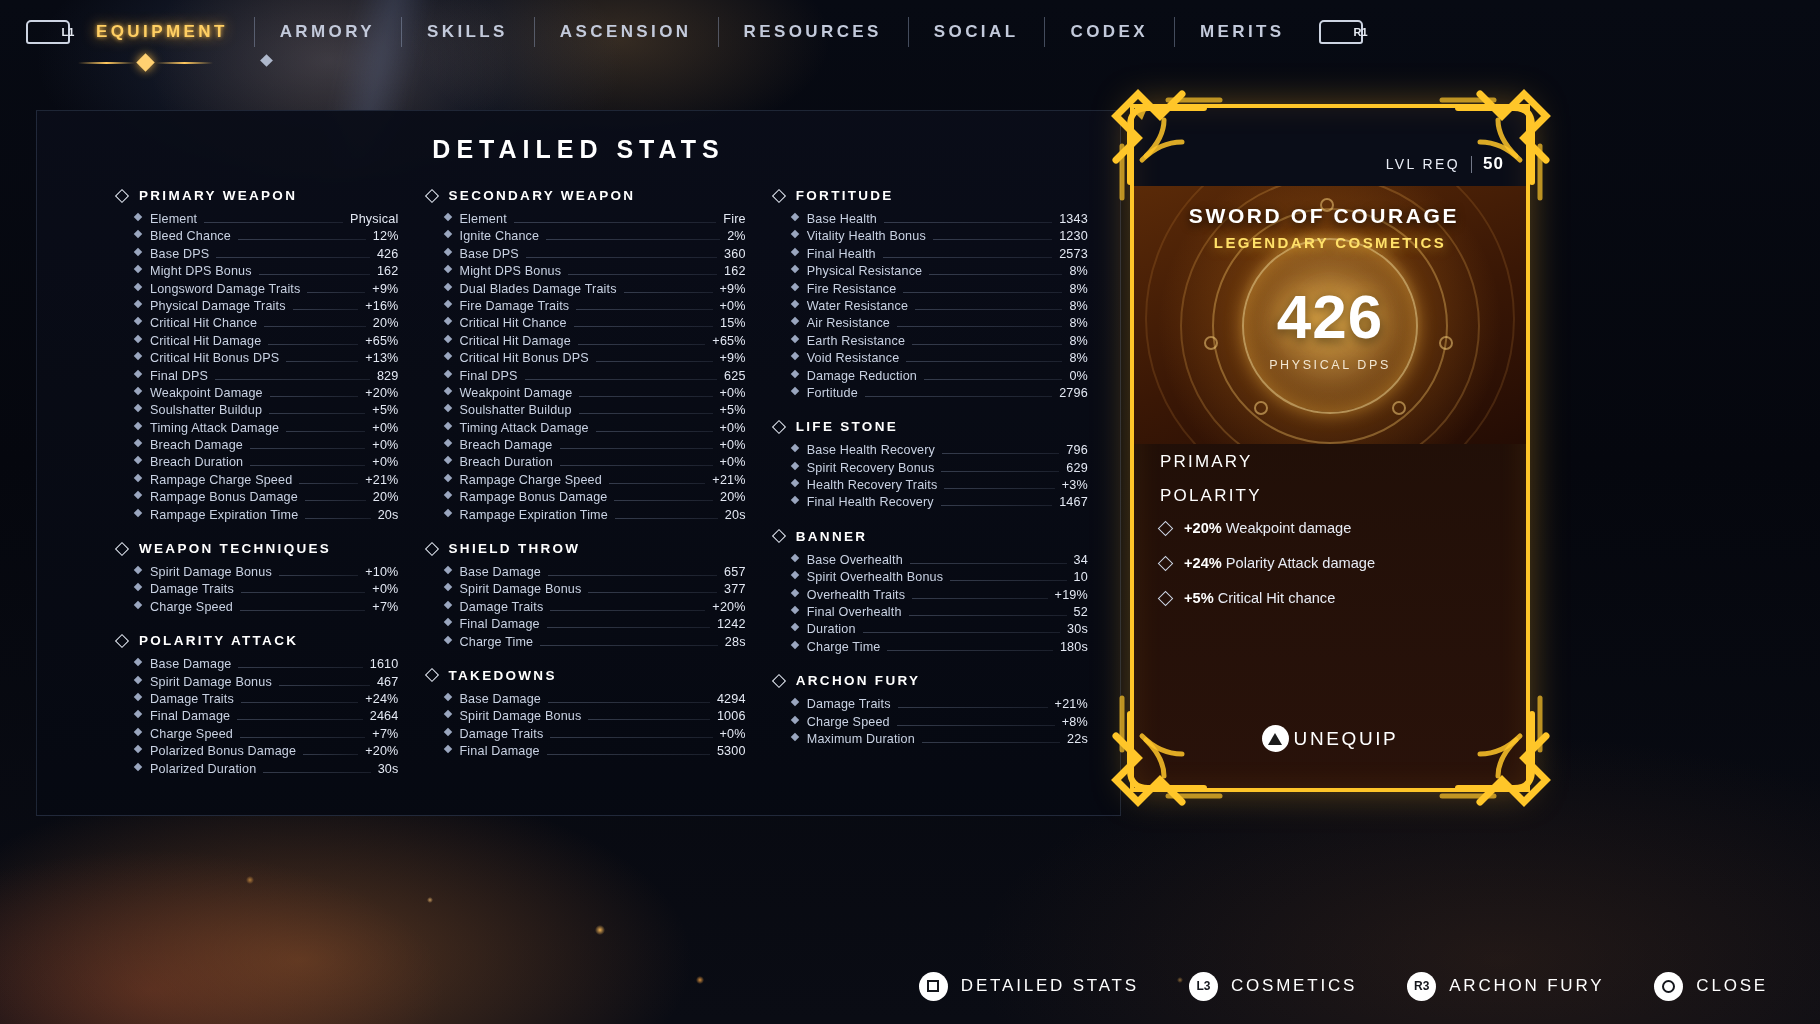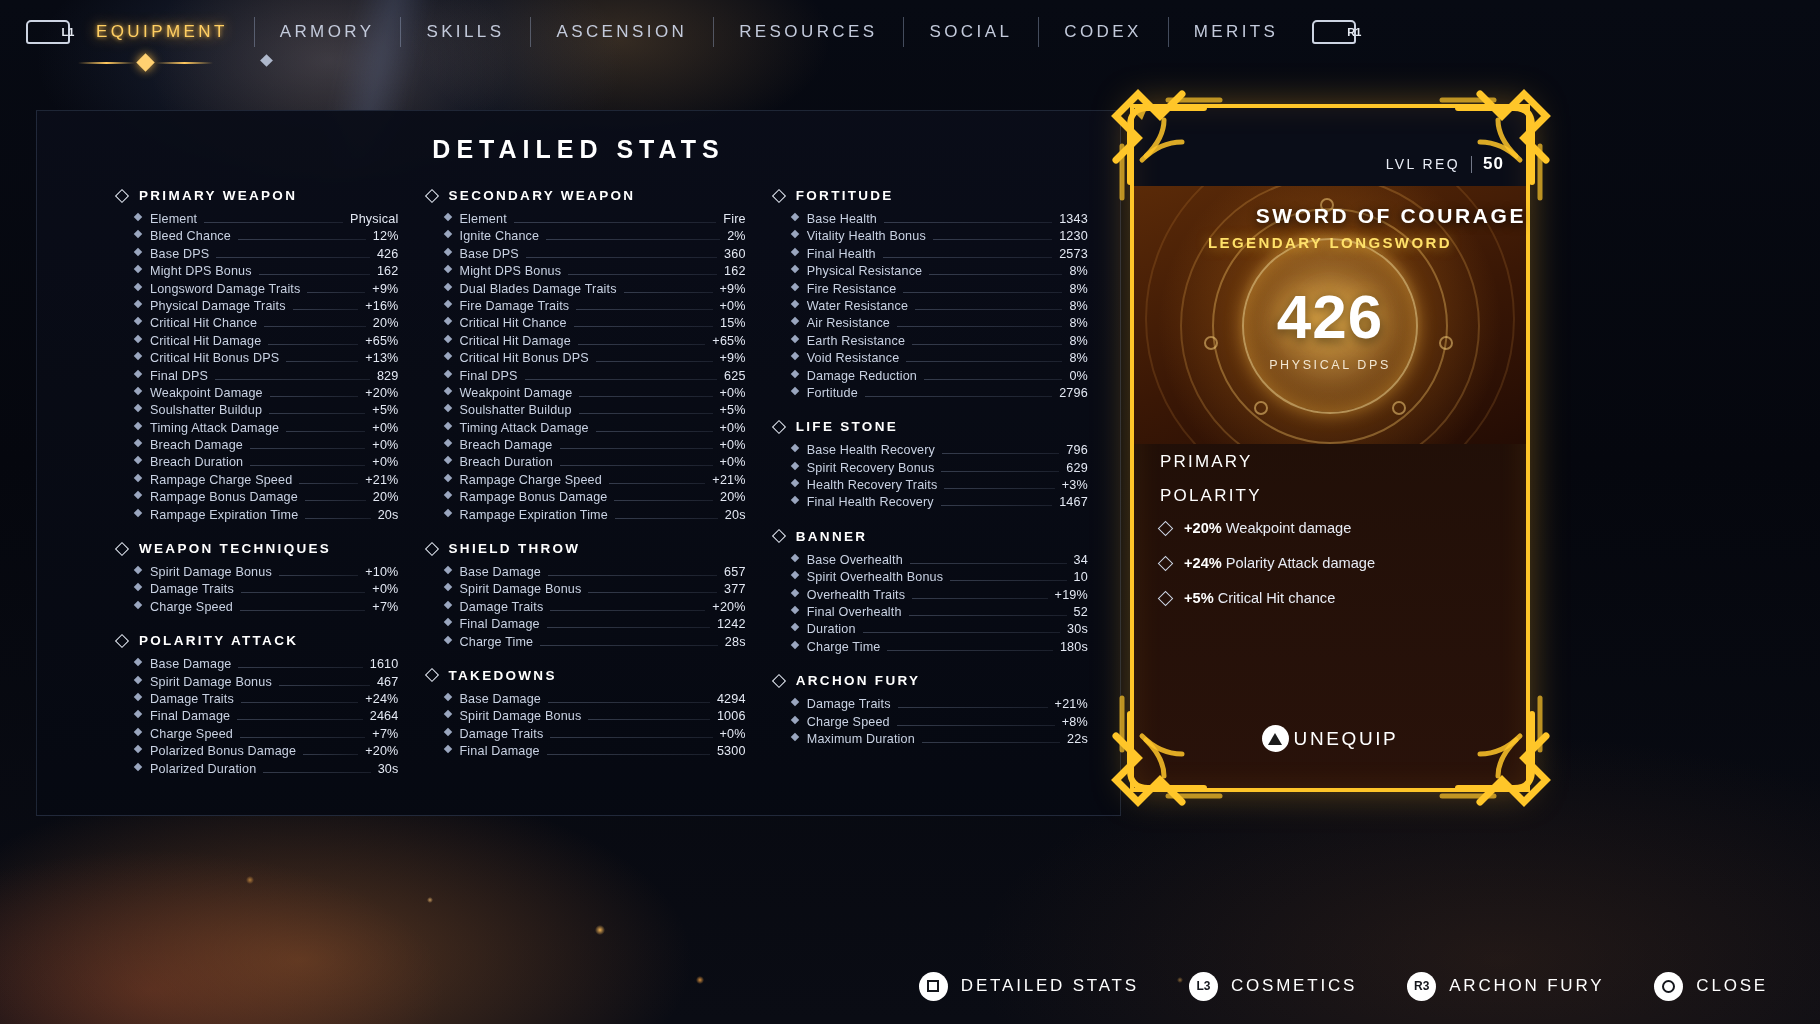--- a/index.html
+++ b/index.html
@@ -46,21 +46,21 @@
   .btn-badge{
     width:28px;height:24px;border:2px solid #cdd4e2;border-radius:5px 5px 3px 3px;
     display:flex;align-items:center;justify-content:center;
     font-size:11px;font-weight:bold;color:#e6eaf2;letter-spacing:0;
     flex:none;
     padding-left:40px;
   }
   .l1{margin-left:26px;}
   .navlist{ display:flex; align-items:center; height:40px; }
   .navitem{
-    font-size:17px; letter-spacing:3.4px; font-weight:normal;
+    font-size:17px; letter-spacing:3.4px; font-weight:bold;
     color:#c3cadb; padding:0 26px; position:relative;
     height:34px; display:flex; align-items:center; white-space:nowrap;
   }
   .navitem + .navitem::before{
     content:""; position:absolute; left:0; top:2px; bottom:2px; width:1px;
     background:rgba(160,175,205,.40);
   }
   .navitem.active{ color:#ffcf63; text-shadow:0 0 14px rgba(255,180,50,.85), 0 0 4px rgba(255,200,90,.9); }
   .r1{ margin-left:8px; }
   .levelwrap{ display:flex; flex-direction:column; justify-content:center; margin-left:14px; }
@@ -137,21 +137,21 @@
       radial-gradient(circle 220px at 196px 140px, rgba(200,120,25,.55), transparent 78%),
       linear-gradient(160deg,#5a2a08 0%, #3a1705 55%, #240c04 100%);
   }
   .ring{ position:absolute; border-radius:50%; border:2px solid rgba(255,205,110,.35); }
   .r1c{ width:236px;height:236px; left:78px; top:22px; }
   .r2c{ width:176px;height:176px; left:108px; top:52px; border-color:rgba(255,225,150,.55); box-shadow:0 0 26px rgba(255,190,70,.55) inset, 0 0 18px rgba(255,190,70,.45);}
   .r3c{ width:300px;height:300px; left:46px; top:-10px; border-color:rgba(255,190,90,.22); }
   .r4c{ width:370px;height:370px; left:11px; top:-52px; border-color:rgba(255,180,80,.14); }
   .node{ position:absolute; width:14px;height:14px;border-radius:50%;border:2px solid rgba(255,215,130,.5); }
   .card-name{
-    position:absolute; left:0; right:0; top:96px; text-align:right;
+    position:absolute; left:0; right:12px; top:96px; text-align:center;
     font-size:21px; font-weight:bold; letter-spacing:2.6px; color:#ffffff;
     text-shadow:0 2px 10px rgba(0,0,0,.85);
   }
   .card-sub{
     position:absolute; left:0; right:0; top:126px; text-align:center;
     font-size:15px; font-weight:bold; letter-spacing:2.4px; color:#ffe169;
     text-shadow:0 0 12px rgba(255,200,60,.6);
   }
   .card-dps{
     position:absolute; left:0; right:0; top:178px; text-align:center;
@@ -835,21 +835,21 @@
       <div class="ring r1c"></div>
       <div class="ring r2c"></div>
       <div class="node" style="left:70px;top:150px;"></div>
       <div class="node" style="left:305px;top:150px;"></div>
       <div class="node" style="left:186px;top:12px;"></div>
       <div class="node" style="left:120px;top:215px;"></div>
       <div class="node" style="left:258px;top:215px;"></div>
     </div>
 
     <div class="card-name">SWORD OF COURAGE</div>
-    <div class="card-sub">LEGENDARY LONGSWORD</div>
+    <div class="card-sub">LEGENDARY COSMETICS</div>
     <div class="card-dps">426</div>
     <div class="card-dps-lbl">PHYSICAL DPS</div>
 
     <div class="card-body">
       <div class="sec-head">PRIMARY</div>
 
       <div class="sec-head">POLARITY</div>
 
       <div class="trait-row">
         <span class="trait-dia-o"></span>

